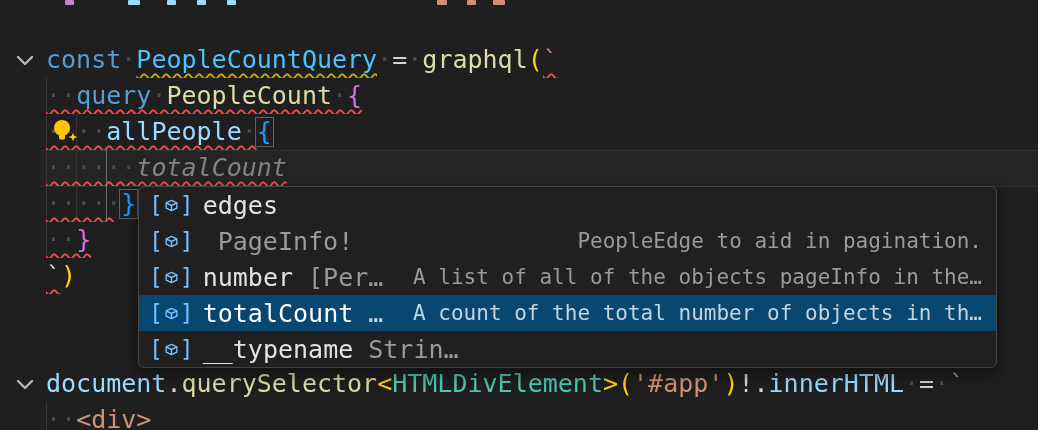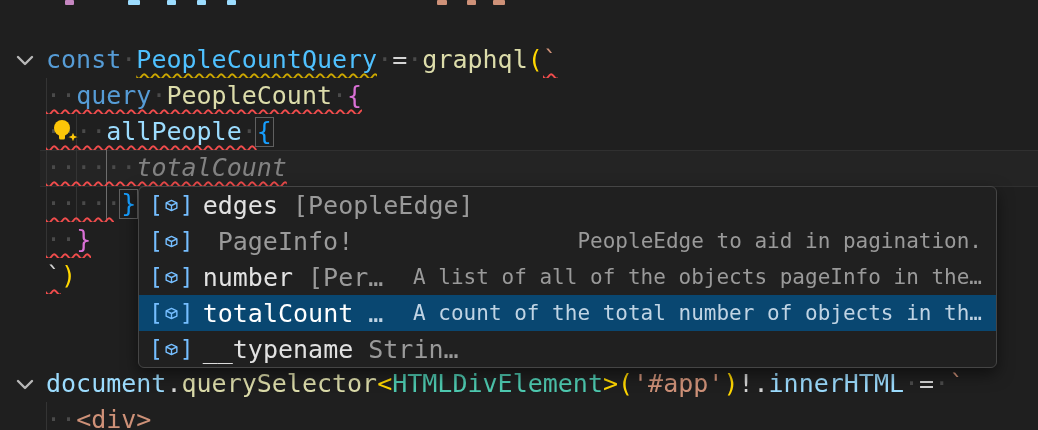--- a/index.html
+++ b/index.html
@@ -77,21 +77,20 @@
         <circle cx="12" cy="12" r="8" fill="#FDC608"></circle>
         <path d="M9 19 h6 v3 a1.5 1.5 0 0 1 -1.5 1.5 h-3 a1.5 1.5 0 0 1 -1.5 -1.5 z" fill="#FDC608"></path>
         <path d="M23 15 l1.7 4.3 L29 21 l-4.3 1.7 L23 27 l-1.7 -4.3 L17 21 l4.3 -1.7 z" fill="#FDC608" stroke="#1f1f1f" stroke-width="1.2"></path>
       </svg></div>
     <div id="suggest" style="left: 138px; top: 186px; width: 859px; background: rgb(32, 32, 32); border-color: rgb(69, 69, 69);">
       <div class="srow">
         <span class="sym" style="color: rgb(117, 190, 255);">[<svg width="15" height="15" viewBox="0 0 14 14">
             <path d="M2 4.6 L7 2.2 L12 4.6 L7 7 Z M2 4.6 V9.4 L7 11.8 V7 M12 4.6 V9.4 L7 11.8" fill="none" stroke="#75BEFF" stroke-width="1.3" stroke-linejoin="round"></path>
           </svg>]</span>
         <span class="slabel">edges</span>
-        <span class="sdetail">[PeopleEdge]</span>
       </div>
       <div class="srow">
         <span class="sym" style="color: rgb(117, 190, 255);">[<svg width="15" height="15" viewBox="0 0 14 14">
             <path d="M2 4.6 L7 2.2 L12 4.6 L7 7 Z M2 4.6 V9.4 L7 11.8 V7 M12 4.6 V9.4 L7 11.8" fill="none" stroke="#75BEFF" stroke-width="1.3" stroke-linejoin="round"></path>
           </svg>]</span>
         <span class="sdetail">PageInfo!</span>
         <span class="sdoc">PeopleEdge to aid in pagination.</span>
       </div>
       <div class="srow">
         <span class="sym" style="color: rgb(117, 190, 255);">[<svg width="15" height="15" viewBox="0 0 14 14">

